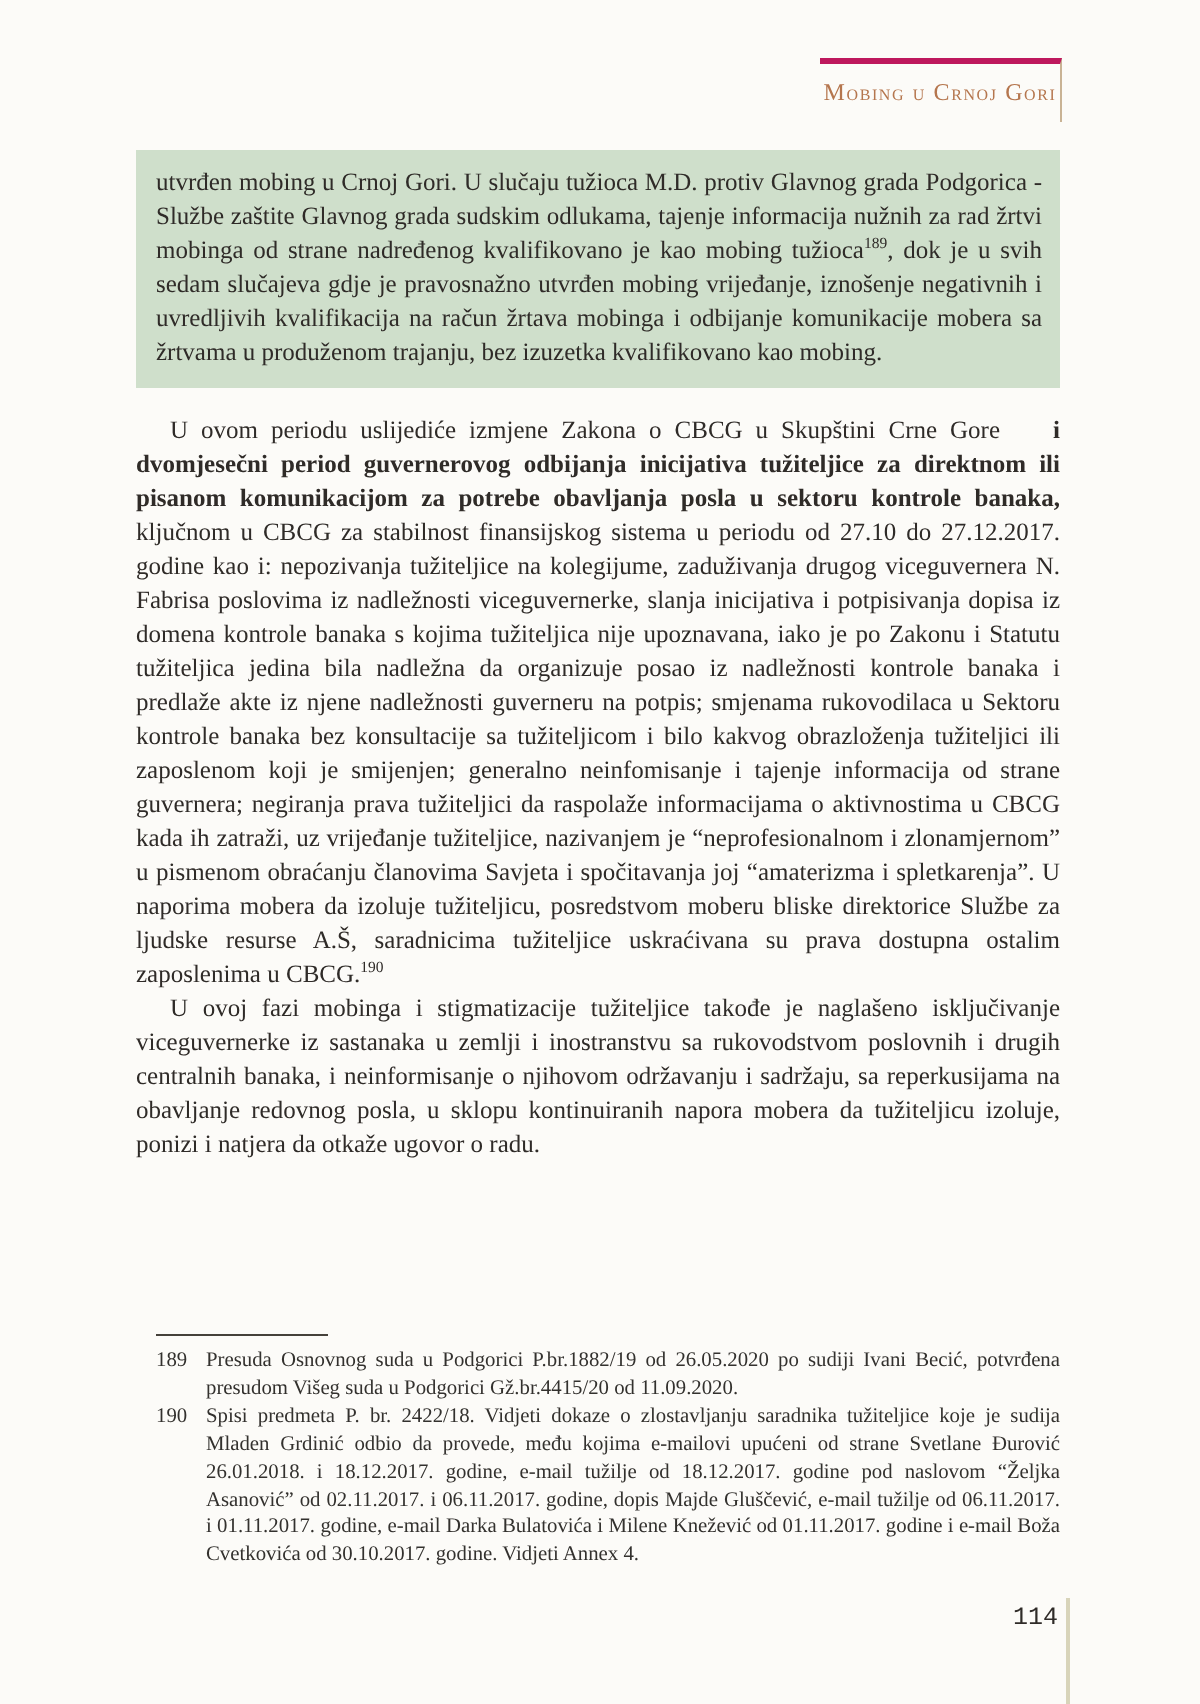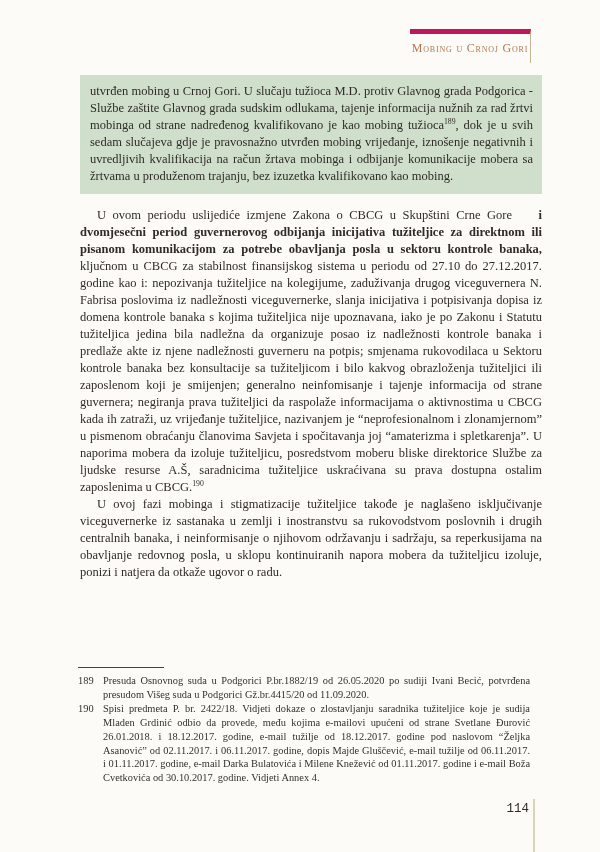--- a/index.html
+++ b/index.html
@@ -8,34 +8,34 @@
     width:600px; height:852px;
     background:#fcfbf8;
     font-family:"Liberation Serif","DejaVu Serif",serif;
     color:#2f2b28;
     overflow:hidden;
   }
   
   .running-head-frame {
     position:absolute; left:410px; top:29px;
     width:120px; height:29px;
-    border-top:5px solid #be185d;
+    border-top:3px solid #be185d;
     border-right:1px solid #c9b395;
     display:flex; align-items:center; justify-content:center;
   }
   .running-head-text {
     font-variant:small-caps;
     font-size:12px;
     letter-spacing:0.8px;
     color:#b5764e;
     white-space:nowrap;
   }
   
   .content {
-    position:absolute; left:80px; top:75px; width:462px;
+    position:absolute; left:68px; top:75px; width:462px;
     font-size:12.5px; line-height:17px;
     text-align:justify;
   }
   .para { margin:0; }
   .highlight {
     background:#cfdfcb;
     padding:8px 9px 9px 10px;
   }
   .para.after-highlight { margin-top:13px; }
   .indent { text-indent:17px; }

